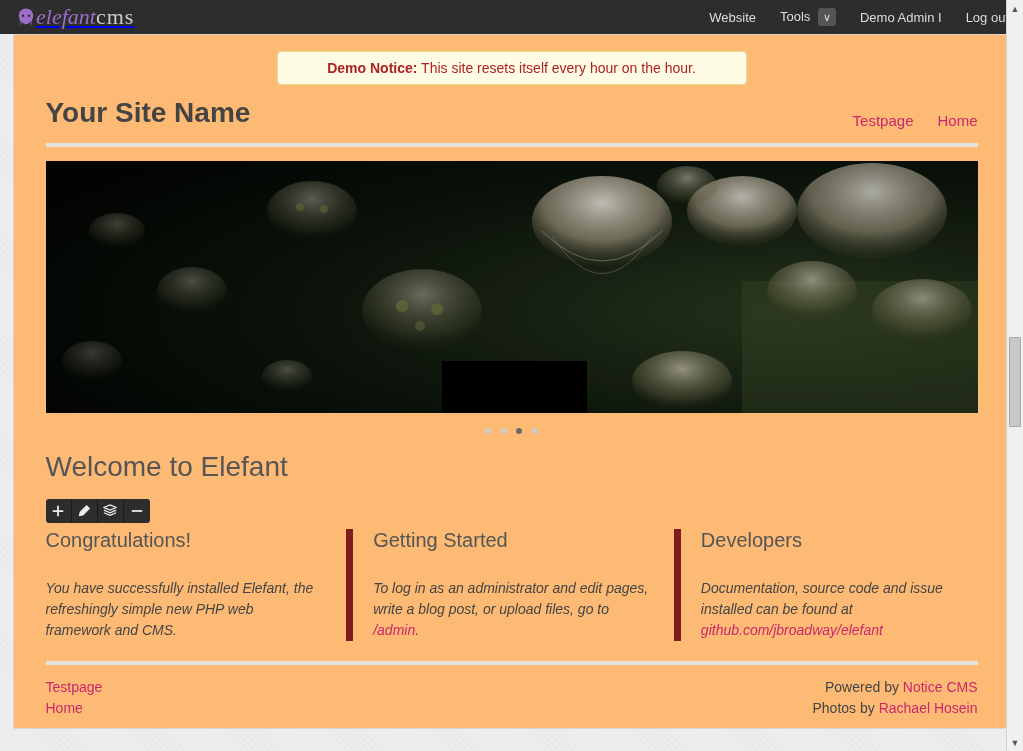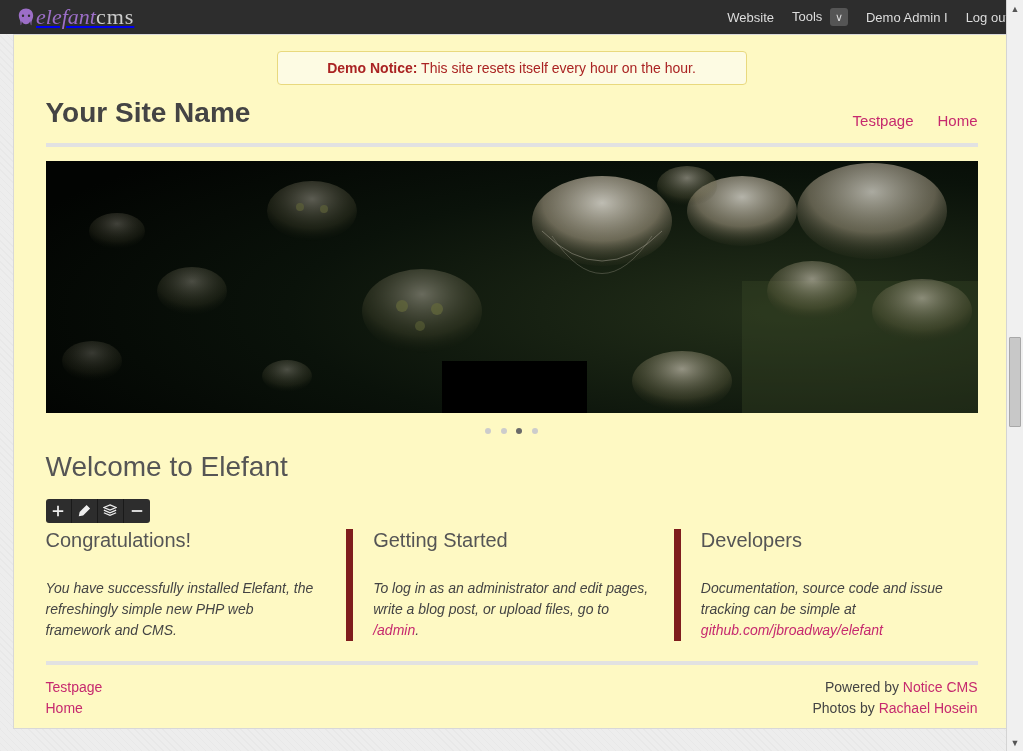--- a/index.html
+++ b/index.html
@@ -5,26 +5,26 @@
     * { margin: 0; padding: 0; box-sizing: border-box; }
     body { font-family: Arial, Helvetica, sans-serif; background: #ededed; background-image: repeating-linear-gradient(45deg, #e8e8e8 0, #e8e8e8 1px, #ededed 1px, #ededed 5px); font-size: 14px; color: #333; }
     
     
     .admin-bar { background: #2d2d2d; height: 16px; display: flex; align-items: center; padding: 17px 14px; justify-content: space-between; }
     .admin-logo { display: flex; align-items: center; }
     .admin-logo svg { width: 24px; height: 24px; }
     .admin-logo-text { color: #9c6ec7; font-size: 22px; font-family: Georgia, serif; margin-left: -2px; }
     .admin-logo-text .elefant { font-style: italic; font-weight: normal; color: #9c6ec7; }
     .admin-logo-text .cms { color: #ccc; font-style: normal; font-weight: normal; letter-spacing: 1px; }
-    .admin-nav { display: flex; align-items: center; gap: 18px; }
+    .admin-nav { display: flex; align-items: center; gap: 24px; }
     .admin-nav a { color: #ddd; text-decoration: none; font-size: 13px; }
     .nav-badge { display: inline-flex; align-items: center; justify-content: center; background: #555; color: #ddd; width: 18px; height: 18px; border-radius: 3px; font-size: 11px; margin-left: 4px; }
     
     
-    .page-wrap { max-width: 998px; margin: 0 auto; background: #fef9c3; padding: 0 0 9px 0; border: 1px solid #d8d8d8; }
+    .page-wrap { max-width: 998px; margin: 0 auto; background: #fdba74; padding: 0 0 9px 0; border: 1px solid #d8d8d8; }
     
     
     .notice { background: #fdfbe3; border: 1px solid #e9d97e; border-radius: 4px; margin: 16px auto 12px; padding: 8px 18px; text-align: center; font-size: 14px; color: #aa2323; width: 470px; }
     .notice strong { font-weight: bold; }
     
     
     .content-inner { padding: 0 32px; }
     .header-row { display: flex; justify-content: space-between; align-items: flex-end; margin-bottom: 14px; }
     .site-title { color: #444; font-size: 28px; font-weight: bold; font-family: Arial, sans-serif; }
     .top-nav { display: flex; gap: 24px; }
@@ -223,21 +223,21 @@
       </div>
       <div class="col mid">
         <h3>Getting Started</h3>
         <p>
           <span>To log in as an administrator and edit pages, write a blog post, or upload files, go to </span><a href="#" class="link">/admin</a><span>.</span>
         </p>
       </div>
       <div class="col right">
         <h3>Developers</h3>
         <p>
-          <span>Documentation, source code and issue tracking can be simple at </span><a href="#" class="link">github.com/jbroadway/elefant</a><span></span>
+          <span>Documentation, source code and issue installed can be found at </span><a href="#" class="link">github.com/jbroadway/elefant</a><span></span>
         </p>
       </div>
     </div>
 
     <hr class="sep-thin">
 
     <div class="footer">
       <div class="footer-left">
         <a href="#">Testpage</a>
         <a href="#">Home</a>

